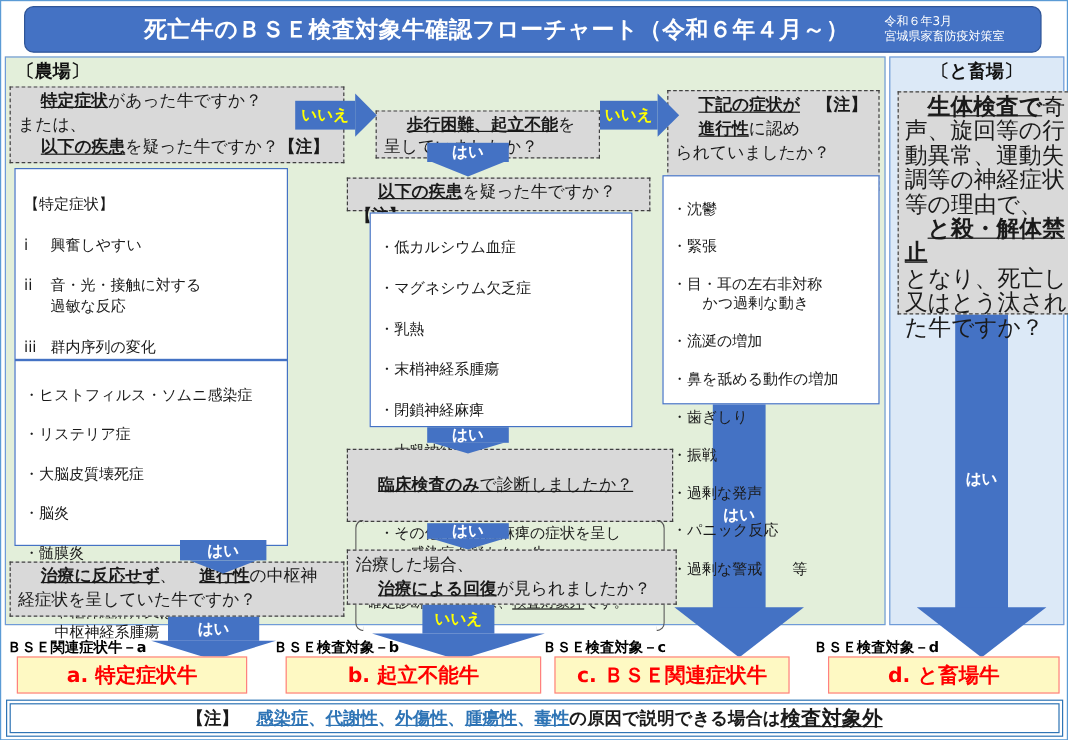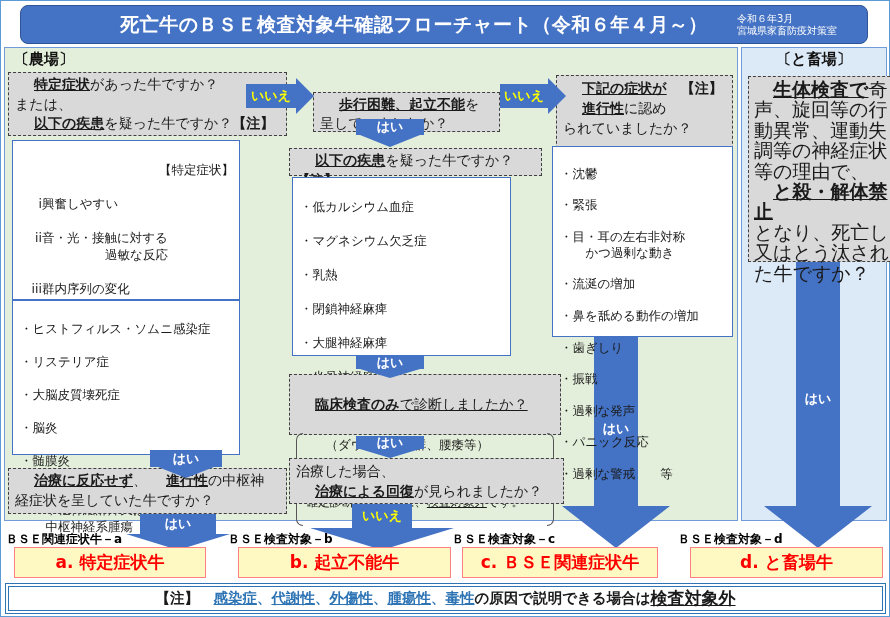--- a/index.html
+++ b/index.html
@@ -95,21 +95,21 @@
 
 <div class="stem" style="left:796px;top:262px;width:44px;height:245px;padding-top:128px;">
   <span class="ylabel">はい</span>
 </div>
 <div class="tri" style="left:764px;top:506px;border-left:54px solid transparent;border-right:54px solid transparent;border-top:42px solid var(--blue);"></div>
 
 <div class="qbox" style="left:8px;top:72px;width:279px;height:64px;"><span class="s-bu">特定症状</span><span>があった牛ですか？
 または、
 </span><span class="s-bu">以下の疾患</span><span>を疑った牛ですか？</span><span class="s-b">【注】</span></div>
 
-<div class="lbox" style="left:12px;top:140px;width:228px;height:160px;text-align:right;">
+<div class="lbox" style="left:12px;top:140px;width:228px;height:160px;">
   <div>【特定症状】</div>
   <div class="sym-row"><span class="sym-num">i</span><span class="sym-text">興奮しやすい</span></div>
   <div class="sym-row"><span class="sym-num">ii</span><span class="sym-text">音・光・接触に対する
 過敏な反応</span></div>
   <div class="sym-row"><span class="sym-num">iii</span><span class="sym-text">群内序列の変化</span></div>
   <div class="sym-row"><span class="sym-num">iv</span><span class="sym-text">搾乳時の持続的な蹴り</span></div>
   <div class="sym-row"><span class="sym-num">v</span><span class="sym-text">頭を低くし柵等に押し
 つける動作の繰り返し</span></div>
   <div class="sym-row"><span class="sym-num">vi</span><span class="sym-text">扉・柵等の障害物回避困難</span></div>
 </div>
@@ -151,24 +151,25 @@
   </div>
 <div class="tri" style="left:360px;top:135px;border-left:30px solid transparent;border-right:30px solid transparent;border-top:12px solid var(--blue);"></div>
 
 <div class="band no" style="left:500px;top:84px;width:48px;height:24px;">
     <span>いいえ</span>
   </div>
 <div class="tri" style="left:548px;top:78px;border-top:18px solid transparent;border-bottom:18px solid transparent;border-left:18px solid var(--blue);"></div>
 
 <div class="qbox" style="left:289px;top:148px;width:253px;height:28px;"><span class="s-bu">以下の疾患</span><span>を疑った牛ですか？</span><span class="s-b">【注】</span></div>
 
-<div class="lbox" style="left:292px;top:177px;width:219px;height:179px;">
+<div class="lbox" style="left:308px;top:177px;width:219px;height:179px;font-family:Liberation Serif, serif;">
   <div class="li">・低カルシウム血症</div>
   <div class="li">・マグネシウム欠乏症</div>
   <div class="li">・乳熱</div>
+  <div class="li">・末梢神経系腫瘍</div>
   <div class="li">・閉鎖神経麻痺</div>
   <div class="li">・大腿神経麻痺</div>
   <div class="li">・坐骨神経麻痺</div>
   <div class="li">・その他末梢神経麻痺の症状を呈し
 　感染症を疑わない牛
 　（ダウナー症候群、腰痿等）</div>
 </div>
 
 <div class="band" style="left:356px;top:356px;width:68px;height:13px;">
     <span>はい</span>

